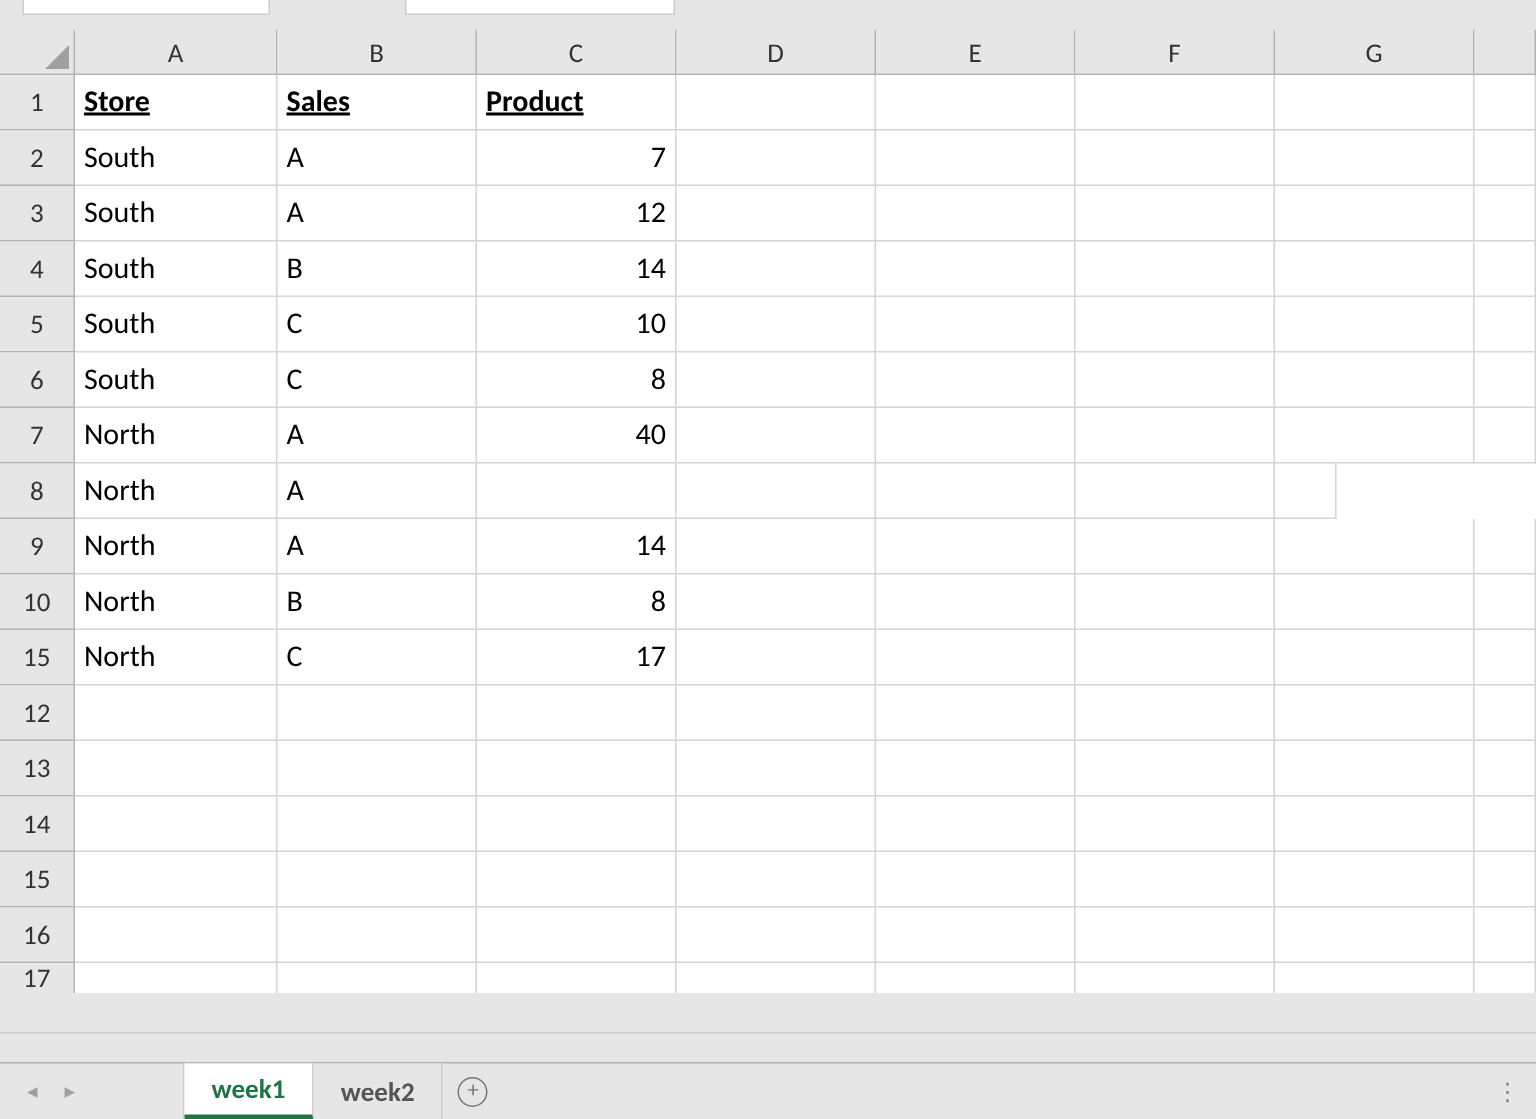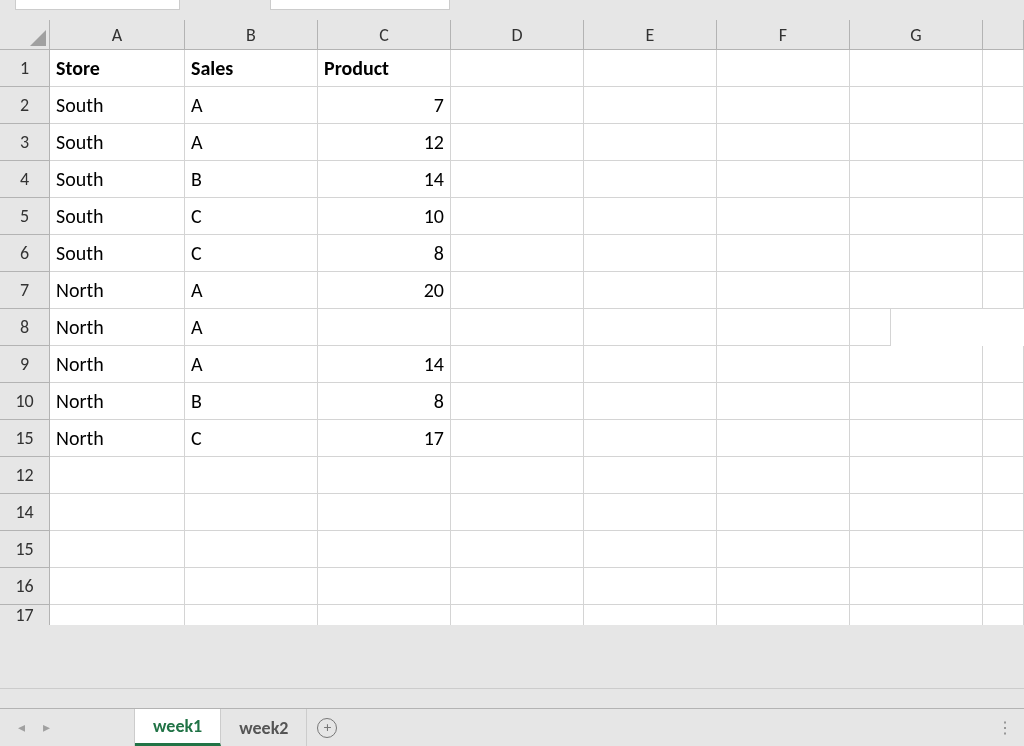--- a/index.html
+++ b/index.html
@@ -98,20 +98,21 @@
       padding: 0 6px;
       display: flex;
       align-items: center;
       font-size: 20px;
       color: #000;
       overflow: hidden;
       cursor: cell;
     }
     .cell.bold {
       font-weight: bold;
+      text-decoration: underline;
     }
     .cell.right {
       justify-content: flex-end;
     }
     .col-a { width: 135px; }
     .col-b { width: 133px; }
     .col-c { width: 133px; }
     .col-d { width: 133px; }
     .col-e { width: 133px; }
     .col-f { width: 133px; }
@@ -142,21 +143,21 @@
     }
     .nav-arrow {
       font-size: 14px;
       color: #a0a0a0;
       cursor: pointer;
     }
     .tabs {
       display: flex;
       align-items: stretch;
       height: 100%;
-      margin-left: 38px;
+      margin-left: 26px;
       padding-left: 28px;
     }
     .tab {
       padding: 0 18px;
       display: flex;
       align-items: center;
       font-size: 18px;
       border-right: 1px solid #ccc;
       cursor: pointer;
       background: #e6e6e6;
@@ -317,21 +318,21 @@
     <div class="cell col-e"></div>
     <div class="cell col-f"></div>
     <div class="cell col-g"></div>
     <div class="cell col-h"></div>
   </div>
 
   <div class="grid-row">
     <div class="row-header">7</div>
     <div class="cell col-a">North</div>
     <div class="cell col-b">A</div>
-    <div class="cell col-c right">20</div>
+    <div class="cell col-c right">40</div>
     <div class="cell col-d"></div>
     <div class="cell col-e"></div>
     <div class="cell col-f"></div>
     <div class="cell col-g"></div>
     <div class="cell col-h"></div>
   </div>
 
   <div class="grid-row">
     <div class="row-header">8</div>
     <div class="cell col-a">North</div>
@@ -384,20 +385,31 @@
     <div class="cell col-a"></div>
     <div class="cell col-b"></div>
     <div class="cell col-c"></div>
     <div class="cell col-d"></div>
     <div class="cell col-e"></div>
     <div class="cell col-f"></div>
     <div class="cell col-g"></div>
     <div class="cell col-h"></div>
   </div>
 
+  <div class="grid-row">
+    <div class="row-header">13</div>
+    <div class="cell col-a"></div>
+    <div class="cell col-b"></div>
+    <div class="cell col-c"></div>
+    <div class="cell col-d"></div>
+    <div class="cell col-e"></div>
+    <div class="cell col-f"></div>
+    <div class="cell col-g"></div>
+    <div class="cell col-h"></div>
+  </div>
 
   <div class="grid-row">
     <div class="row-header">14</div>
     <div class="cell col-a"></div>
     <div class="cell col-b"></div>
     <div class="cell col-c"></div>
     <div class="cell col-d"></div>
     <div class="cell col-e"></div>
     <div class="cell col-f"></div>
     <div class="cell col-g"></div>

